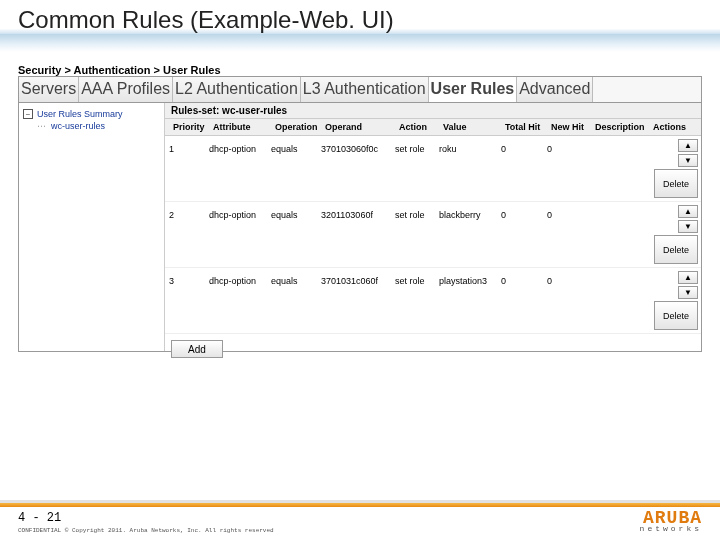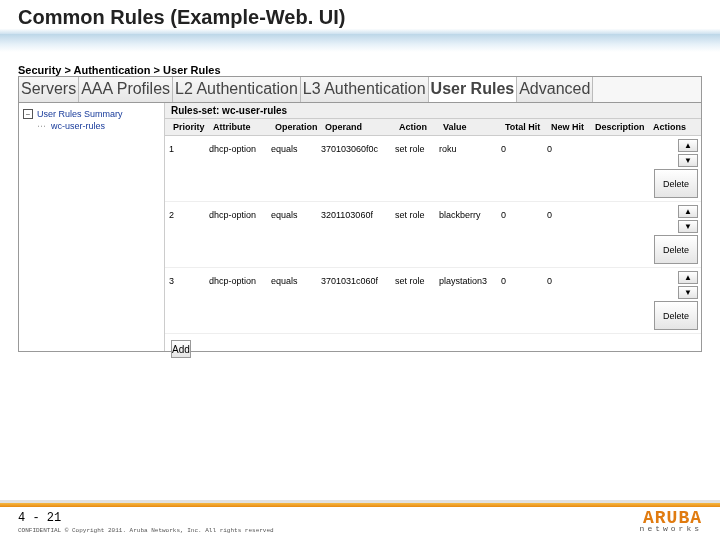--- a/index.html
+++ b/index.html
@@ -1,18 +1,18 @@
 <!DOCTYPE html>
 <html><head>
 <meta charset="utf-8">
 <style>
   *{box-sizing:border-box}
   body{margin:0;font-family:Arial,Helvetica,sans-serif;font-size:10px;color:#000;background:#fff;width:720px;height:540px;position:relative;overflow:hidden}
   
-  .slide-hdr{height:52px;padding:6px 18px 0;font-size:20px;font-weight:700;color:#222;
+  .slide-hdr{height:52px;padding:6px 18px 0;font-size:24px;font-weight:400;color:#222;
     background:linear-gradient(to bottom,#fff 0,#fff 55%,#cfe2f0 65%,#9ec7e4 80%,#3a7fb2 100%);
     position:relative}
   .slide-hdr::after{content:"";position:absolute;left:0;right:0;bottom:0;height:18px;
     background:linear-gradient(to bottom,#bcd6e8 0,#e8f2f9 60%,#fff 100%)}
   .content{padding:12px 18px 0}
   .bc{font-size:11px;font-weight:700;}
   
   .tabs{display:flex;border:1px solid #999;border-bottom:none;background:#f7f7f7;width:100%}
   .tab{padding:3px 2px 4px;font-size:16px;color:#444;border-right:1px solid #bbb;
     background:linear-gradient(#f8f8f8,#e6e6e6)}
@@ -29,21 +29,21 @@
   .ghdr,.grow{display:grid;grid-template-columns:40px 62px 50px 74px 44px 62px 46px 44px 58px 56px}
   .ghdr{background:#efefef;border-bottom:1px solid #ccc}
   .ghdr>div{font-weight:700;font-size:9px;padding:3px 8px;white-space:nowrap;overflow:hidden}
   .grow{border-bottom:1px solid #eee;min-height:36px}
   .grow>div{font-size:9px;padding:8px 4px 0;white-space:nowrap;overflow:hidden}
   .acol{padding:3px 3px 3px 0!important;display:flex;flex-direction:column;gap:2px;align-items:flex-end}
   .minibtn{width:20px;height:13px;border:1px solid #999;background:linear-gradient(#fff,#e5e5e5);
     font-size:8px;display:flex;align-items:center;justify-content:center;cursor:pointer}
   .delbtn{width:44px;height:29px;border:1px solid #999;background:linear-gradient(#fff,#e5e5e5);
     font-size:9px;display:flex;align-items:center;justify-content:center;cursor:pointer}
-  .addbtn{margin:6px 0 0 6px;width:20px;height:18px;border:1px solid #999;background:linear-gradient(#fff,#e5e5e5);
+  .addbtn{margin:6px 0 0 6px;width:52px;height:18px;border:1px solid #999;background:linear-gradient(#fff,#e5e5e5);
     font-size:10px;display:flex;align-items:center;justify-content:center;cursor:pointer}
   
   .foot{position:absolute;left:0;right:0;bottom:0;font-family:Liberation Mono, monospace;}
   .bar1{height:3px;background:#e1e1e1}
   .bar2{height:4px;background:linear-gradient(#f6b842,#e88a12)}
   .frow{display:flex;justify-content:space-between;align-items:flex-start;padding:4px 18px 6px}
   .pn{font-size:12px}
   .cf{font-size:6px;color:#555;margin-top:2px}
   .logo{text-align:right;line-height:0.85}
   .lg1{font-size:18px;font-weight:900;color:#e07b10;letter-spacing:1px}

